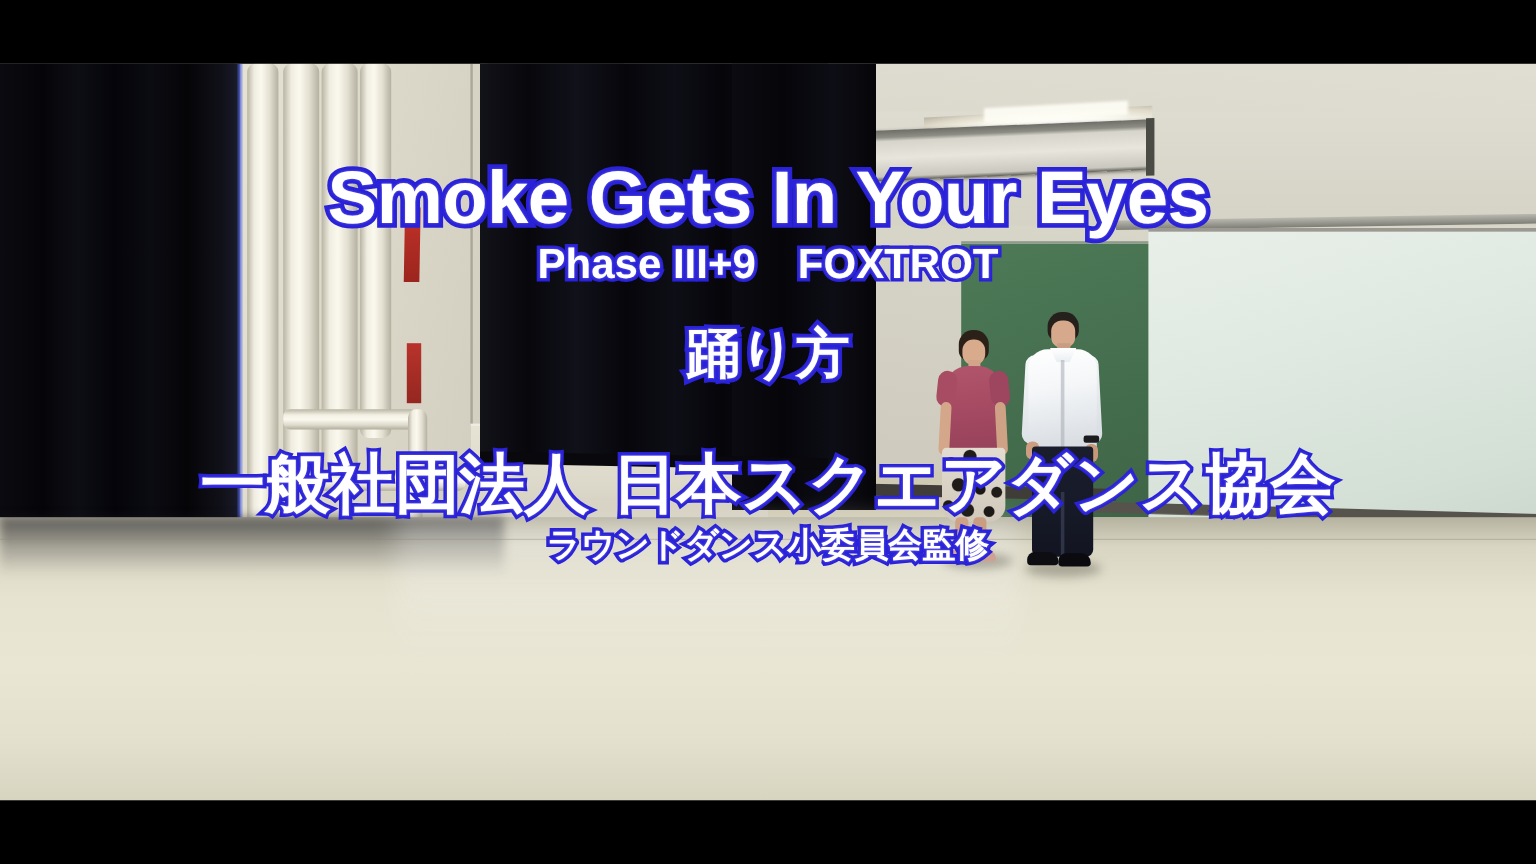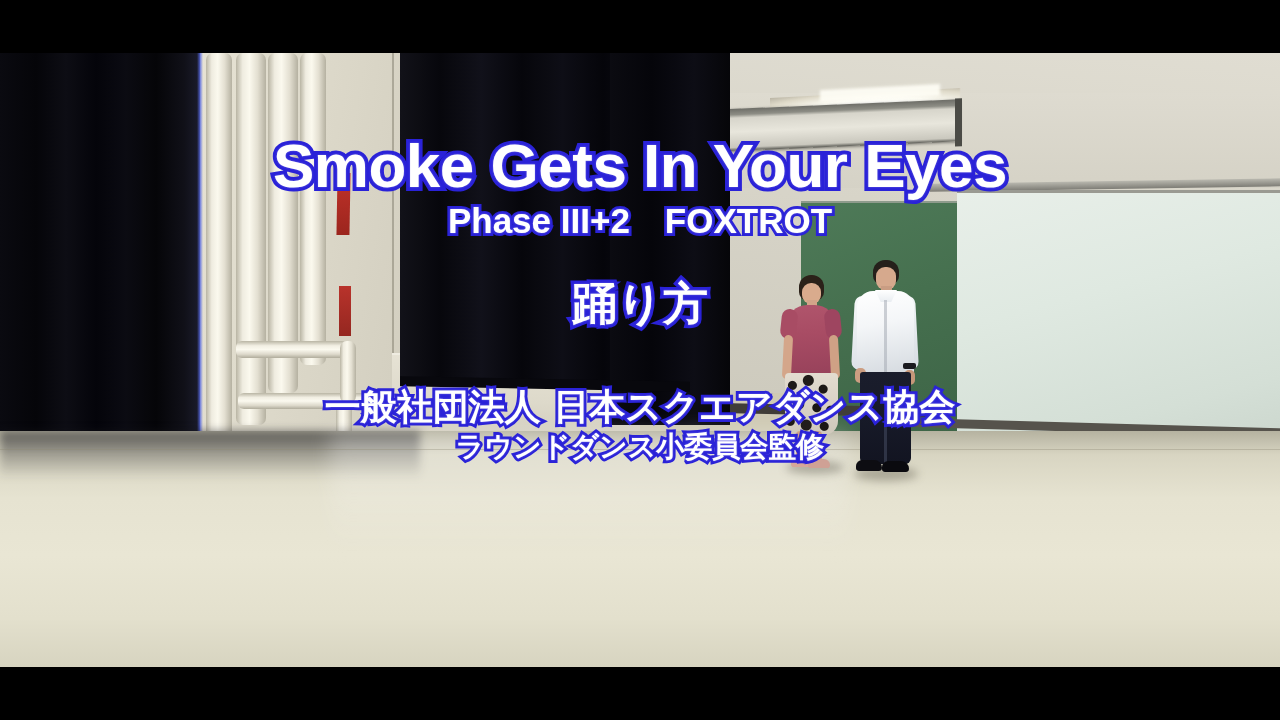--- a/index.html
+++ b/index.html
@@ -173,23 +173,23 @@
 
   
   #overlay{position:absolute;left:0;top:0;width:1280px;height:614px;z-index:40;
     display:flex;flex-direction:column;align-items:center;pointer-events:none;}
   .tline{color:#ffffff;text-align:right;font-weight:bold;line-height:1.05;white-space:pre;
     -webkit-text-stroke:7px #2a22d8;paint-order:stroke fill;
     text-shadow:0 0 2px rgba(255,255,255,.35);}
   #title{font-size:62px;margin-top:80px;letter-spacing:-0.5px;-webkit-text-stroke-width:8px;}
   #artist{font-size:33px;margin-top:8px;-webkit-text-stroke-width:6px;}
   #phase{font-size:35px;margin-top:5px;-webkit-text-stroke-width:6px;}
-  #howto{font-size:45px;margin-top:44px;-webkit-text-stroke-width:7px;
-    font-family:Liberation Mono, monospace;}
-  #org1{font-size:36px;margin-top:57px;-webkit-text-stroke-width:6px;
+  #howto{font-size:45px;margin-top:32px;-webkit-text-stroke-width:7px;
+    font-family:Liberation Serif, serif;}
+  #org1{font-size:54px;margin-top:57px;-webkit-text-stroke-width:6px;
     font-family:"DejaVu Sans","Liberation Sans",sans-serif;}
   #org2{font-size:28px;margin-top:6px;-webkit-text-stroke-width:6px;
     font-family:"DejaVu Sans","Liberation Sans",sans-serif;}
 </style>
 </head>
 <body>
 
 <div id="stage">
 
   <div id="video">
@@ -269,21 +269,21 @@
       <div class="m-handL"></div>
       <div class="m-handR"></div>
       <div class="m-pants"></div>
       <div class="m-pantgap"></div>
       <div class="m-shoeL"></div>
       <div class="m-shoeR"></div>
     </div>
 
     <div id="overlay">
       <div class="tline" id="title">Smoke Gets In Your Eyes</div>
-      <div class="tline" id="phase">Phase III+2　FOXTROT</div>
+      <div class="tline" id="phase">Phase III+9　FOXTROT</div>
       <div class="tline" id="howto">踊り方</div>
       <div class="tline" id="org1">一般社団法人 日本スクエアダンス協会</div>
       <div class="tline" id="org2">ラウンドダンス小委員会監修</div>
     </div>
 
   </div>
 
   <div class="bar" id="bar-top"></div>
   <div class="bar" id="bar-bottom"></div>
 

